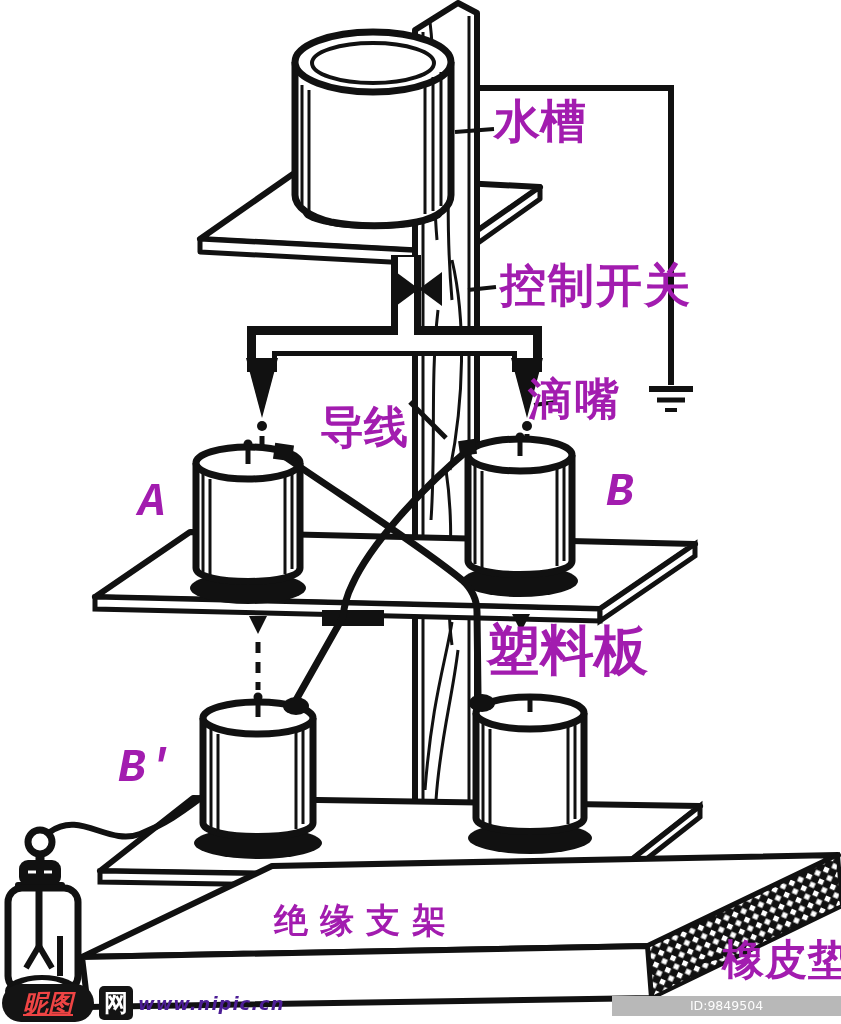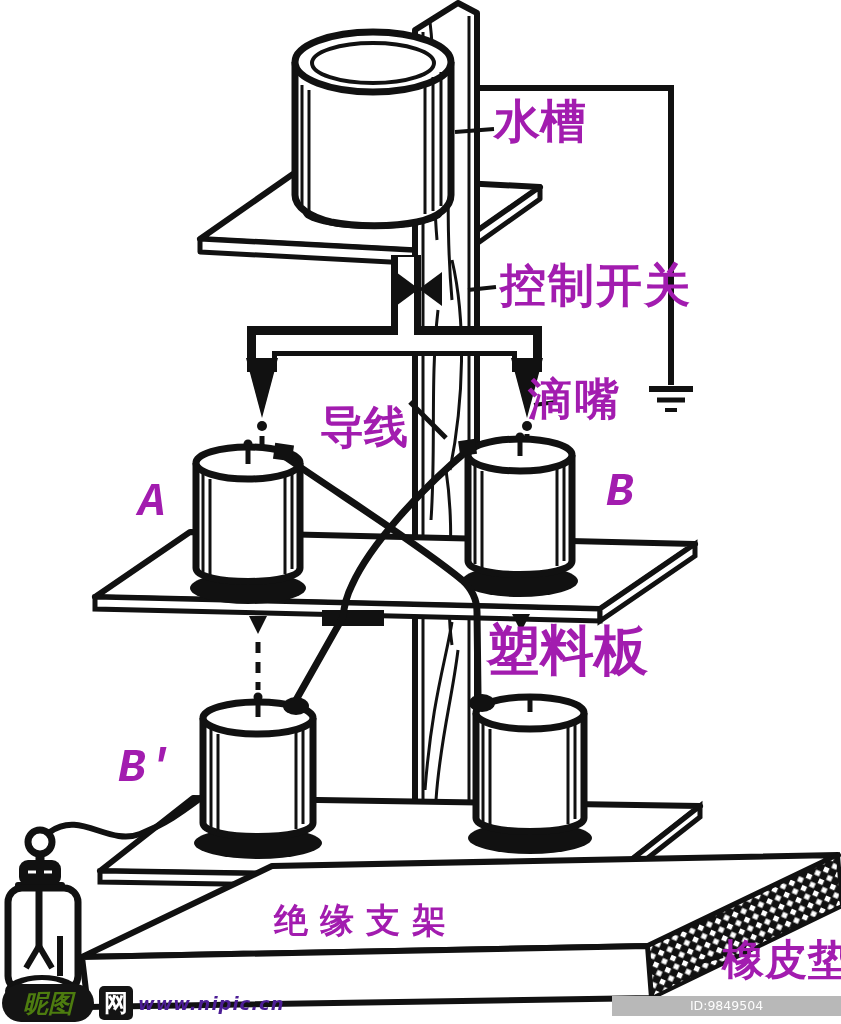--- a/index.html
+++ b/index.html
@@ -10,23 +10,23 @@
   .stage svg{position:absolute;left:0;top:0;}
   .lbl{
     position:absolute;font-weight:bold;color:#a21caf;white-space:nowrap;
     font-family:Liberation Mono, monospace;line-height:1;
   }
   .lbl.it{font-style:italic;}
   .wm{
     position:absolute;left:2px;top:984px;display:flex;align-items:center;gap:5px;
   }
   .wm-oval{
-    min-width:92px;height:38px;background:#141414;border-radius:19px;color:#4d7c0f;
+    min-width:92px;height:38px;background:#141414;border-radius:19px;color:#ef4444;
     display:flex;align-items:center;justify-content:center;
-    font-size:25px;font-weight:bold;font-style:italic;padding:0 8px;box-sizing:border-box;
+    font-size:25px;font-weight:bold;font-style:italic;padding:0 8px;box-sizing:border-box;text-decoration:underline;
   }
   .wm-box{
     width:34px;height:34px;background:#141414;border-radius:5px;color:#fff;
     display:flex;align-items:center;justify-content:center;font-size:24px;font-weight:bold;
   }
   .wm-url{color:#4c1d95;font-size:18px;font-weight:bold;font-style:italic;letter-spacing:1px;}
   .idbar{
     position:absolute;left:612px;top:996px;width:229px;height:20px;background:#b8b8b8;
     color:#fdfdfd;font-size:12.5px;line-height:20px;text-align:center;overflow:hidden;
   }

